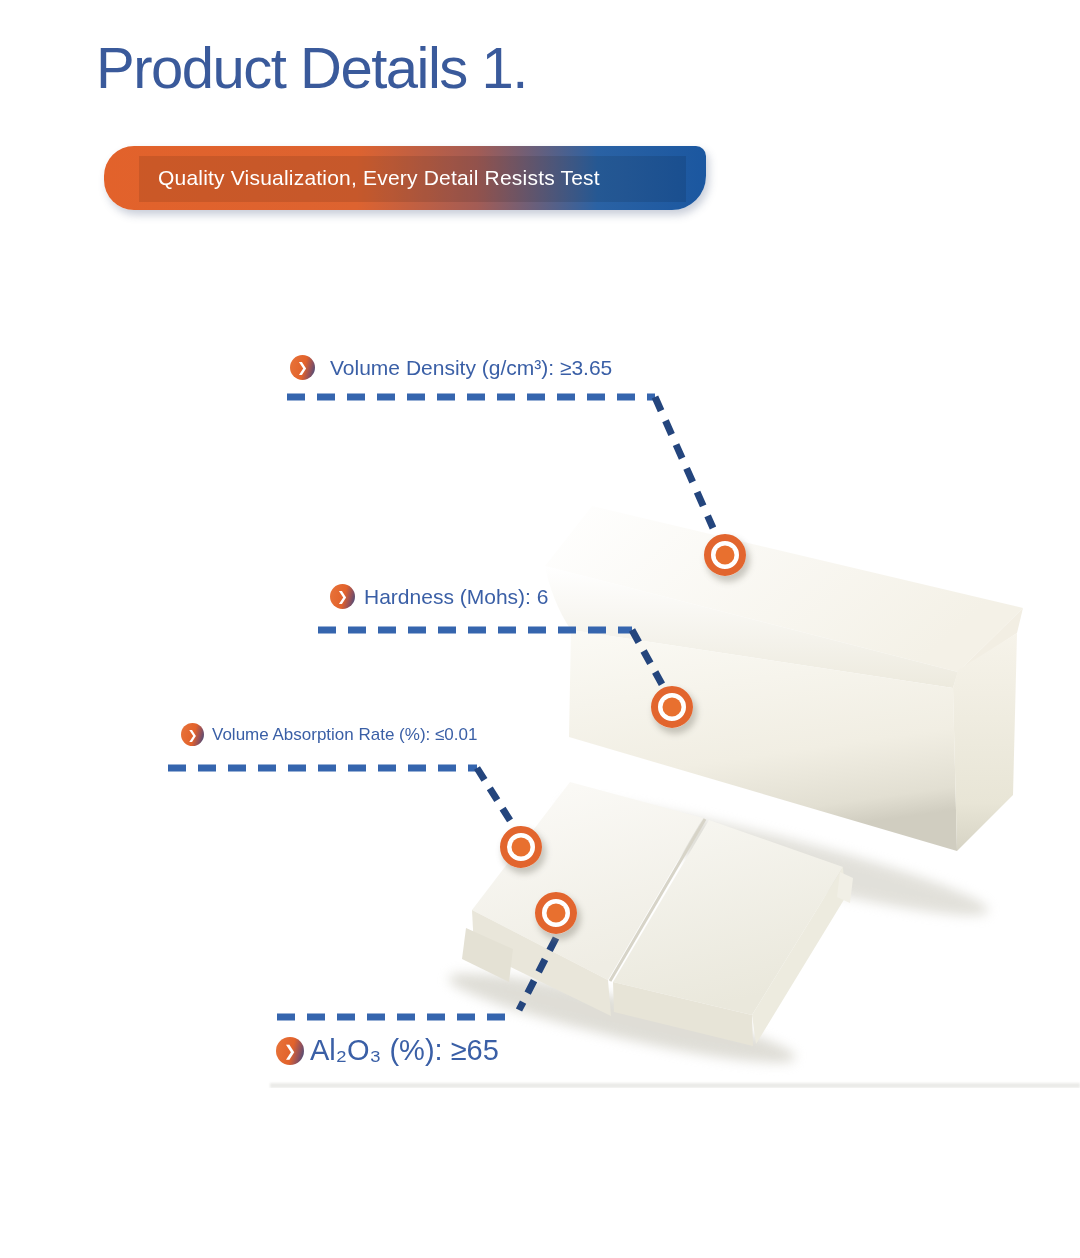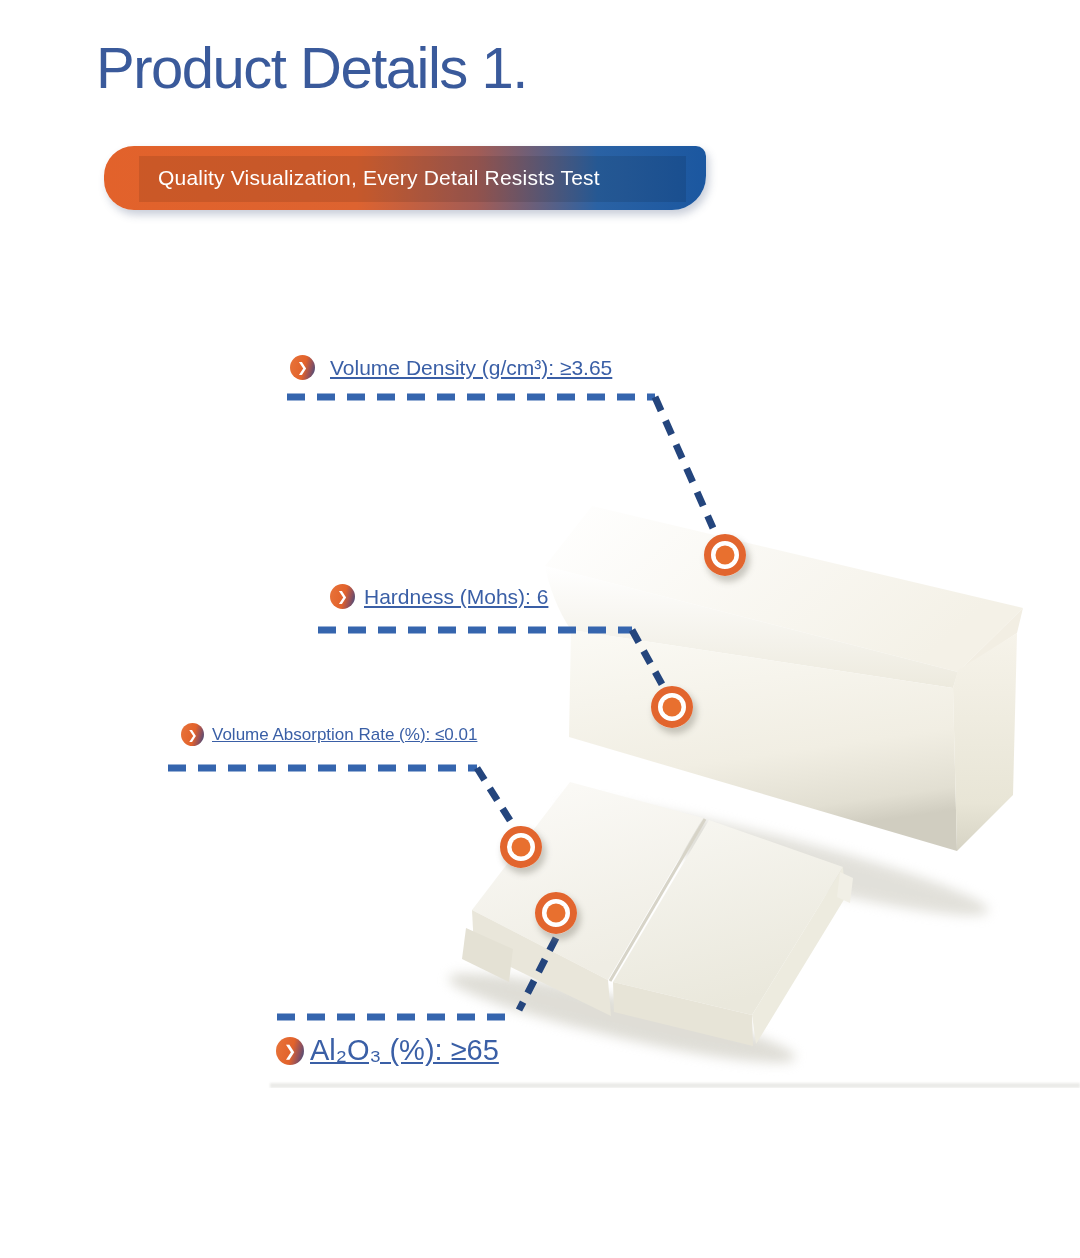--- a/index.html
+++ b/index.html
@@ -26,21 +26,21 @@
     color:#ffffff;font-size:21px;letter-spacing:0.2px;white-space:nowrap;
   }
   .scene{position:absolute;left:0;top:0;}
   .spec{position:absolute;display:flex;align-items:center;color:#3a5fa6;}
   .chev{
     border-radius:50%;
     background:linear-gradient(105deg,#e8743a 0%,#e2622b 55%,#91505c 78%,#2c4c84 100%);
     color:#ffffff;display:flex;align-items:center;justify-content:center;flex:0 0 auto;
   }
   .chev-glyph{font-weight:700;line-height:1;transform:translateY(-0.5px);}
-  .spec-label{white-space:nowrap;text-decoration:underline;}
+  .spec-label{white-space:nowrap;}
   .spec-1{left:290px;top:355px;gap:15px;font-size:21px;}
   .spec-1 .chev{width:25px;height:25px;}.spec-1 .chev-glyph{font-size:13px;}
   .spec-2{left:330px;top:584px;gap:9px;font-size:21px;}
   .spec-2 .chev{width:25px;height:25px;}.spec-2 .chev-glyph{font-size:13px;}
   .spec-3{left:181px;top:723px;gap:8px;font-size:17px;}
   .spec-3 .chev{width:23px;height:23px;}.spec-3 .chev-glyph{font-size:12px;}
   .spec-4{left:276px;top:1034px;gap:6px;font-size:29px;}
   .spec-4 .chev{width:28px;height:28px;}.spec-4 .chev-glyph{font-size:15px;}
   .size-pill{
     position:absolute;left:432px;top:1127px;width:217px;height:47px;

